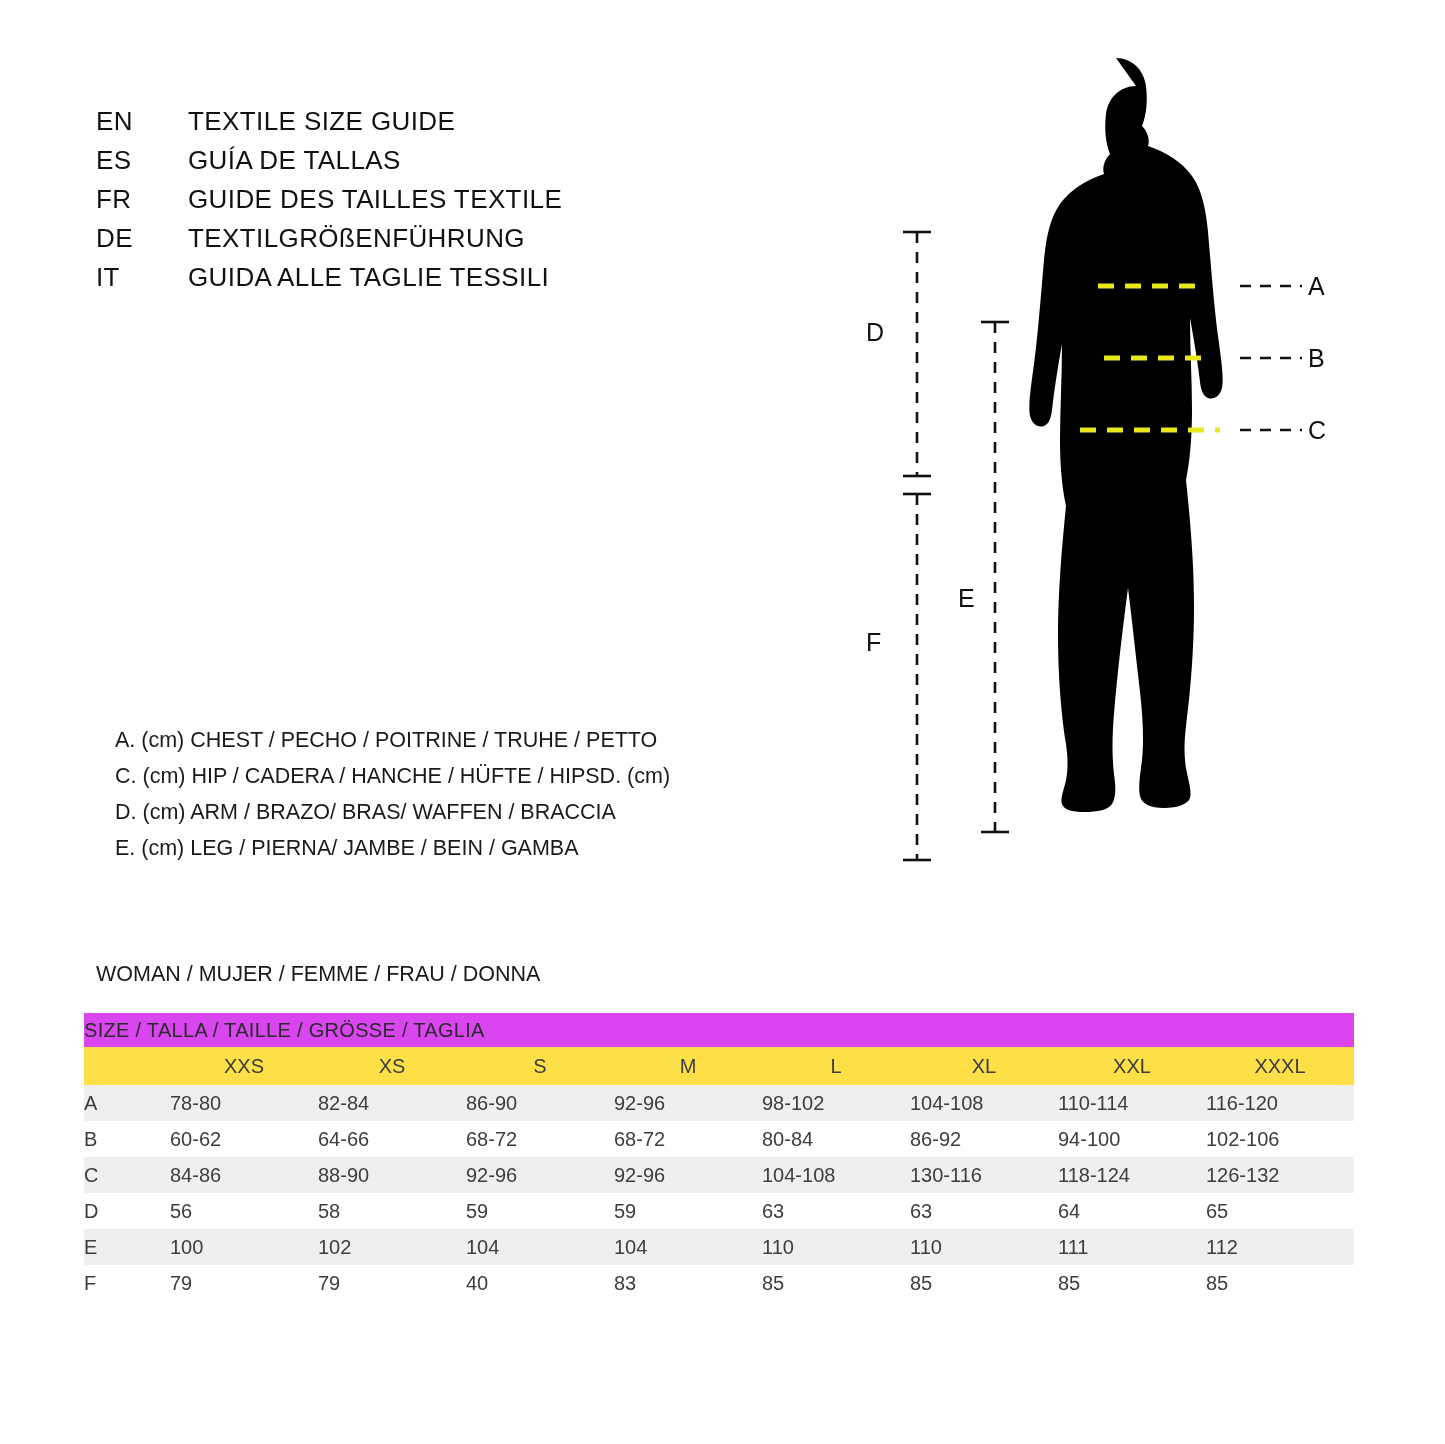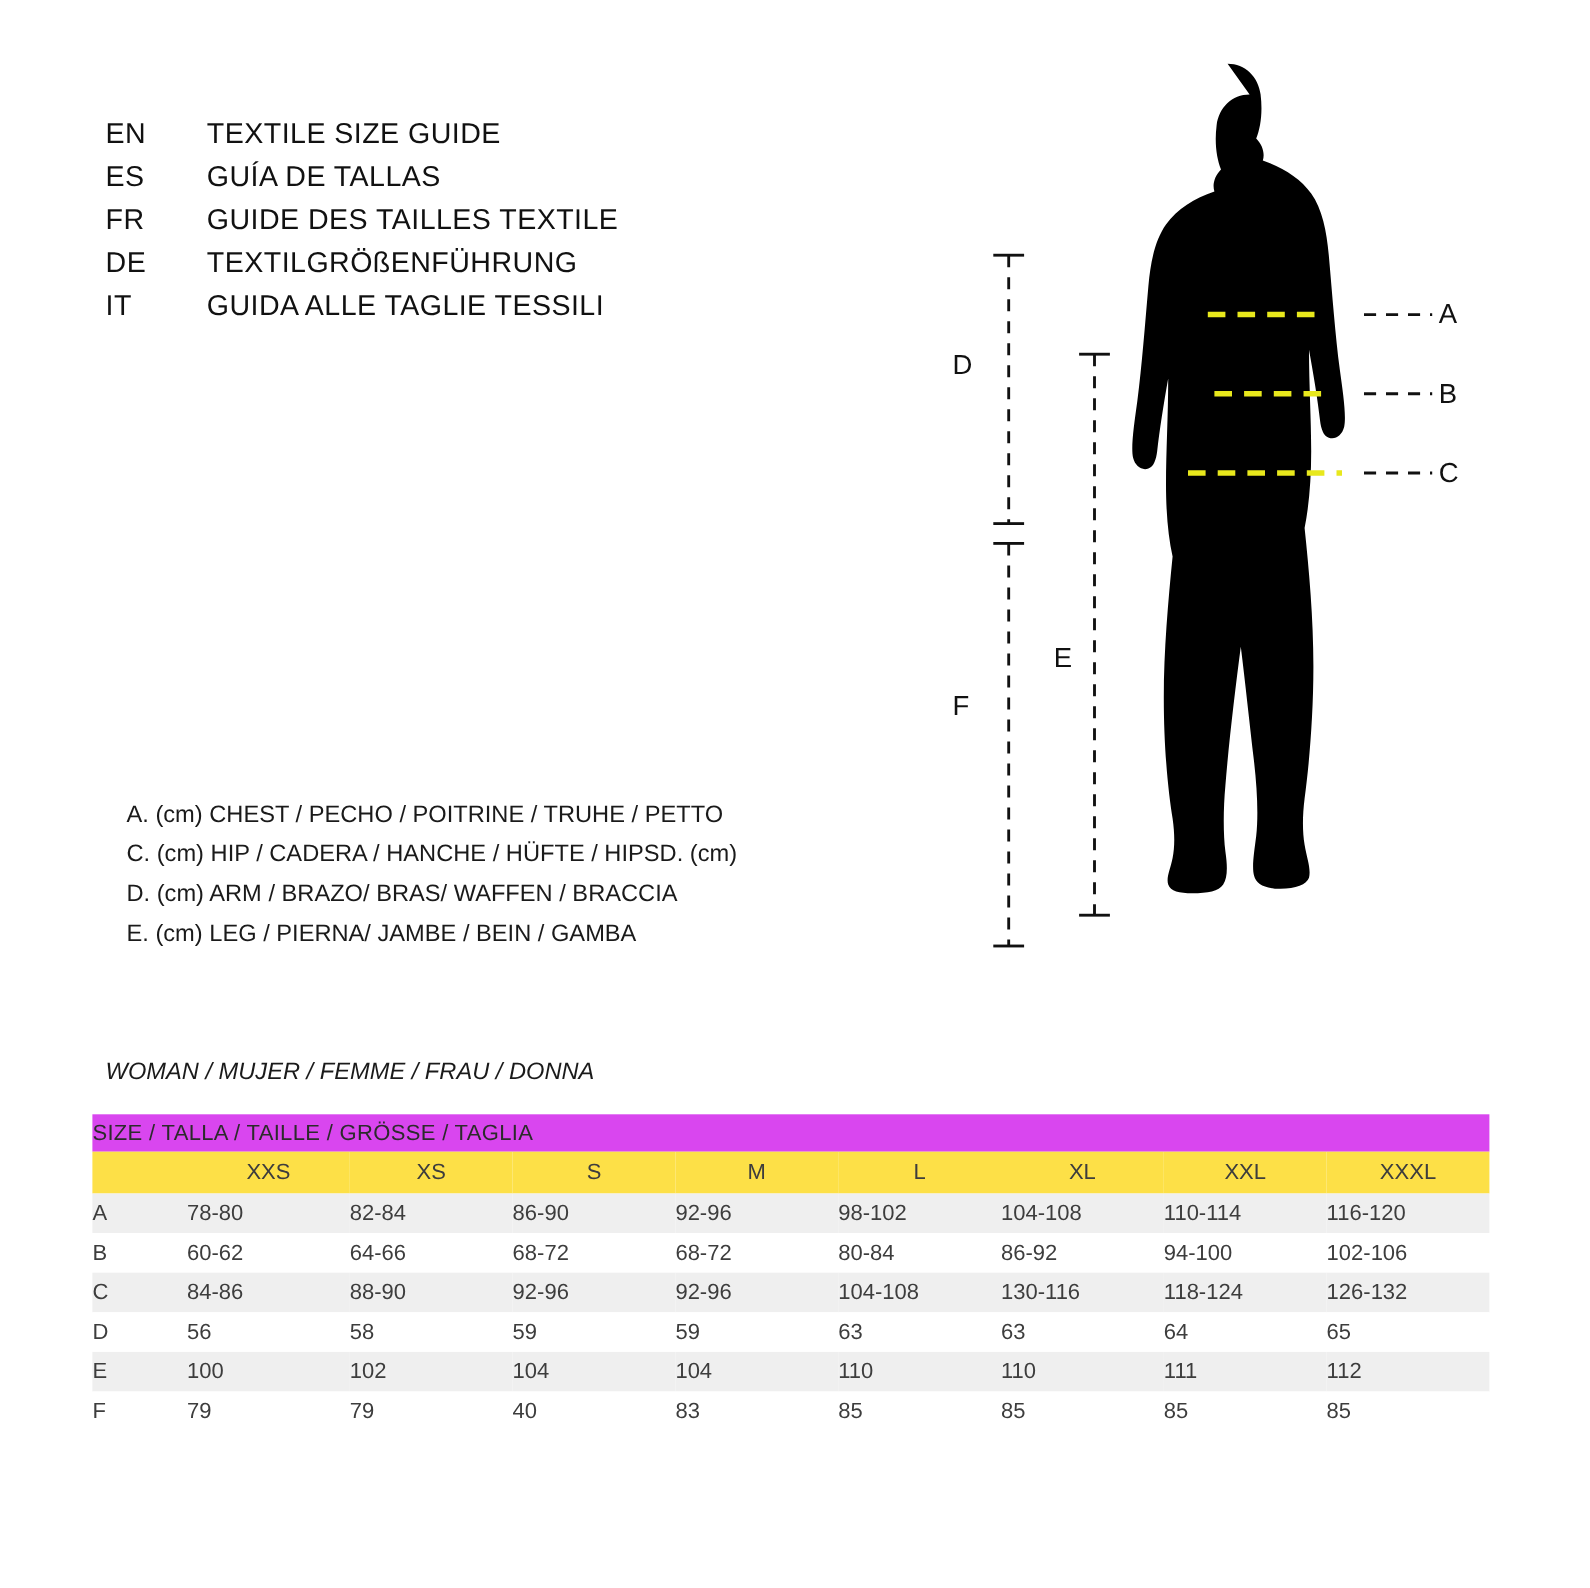--- a/index.html
+++ b/index.html
@@ -54,21 +54,20 @@
   }
 
   
   #gender-line {
     position: absolute;
     left: 96px;
     top: 962px;
     font-size: 21.5px;
     color: #1a1a1a;
     white-space: nowrap;
-    font-style: italic;
   }
 
   
   #size-table {
     position: absolute;
     left: 84px;
     top: 1013px;
     width: 1270px;
     border-collapse: collapse;
     font-size: 20px;

